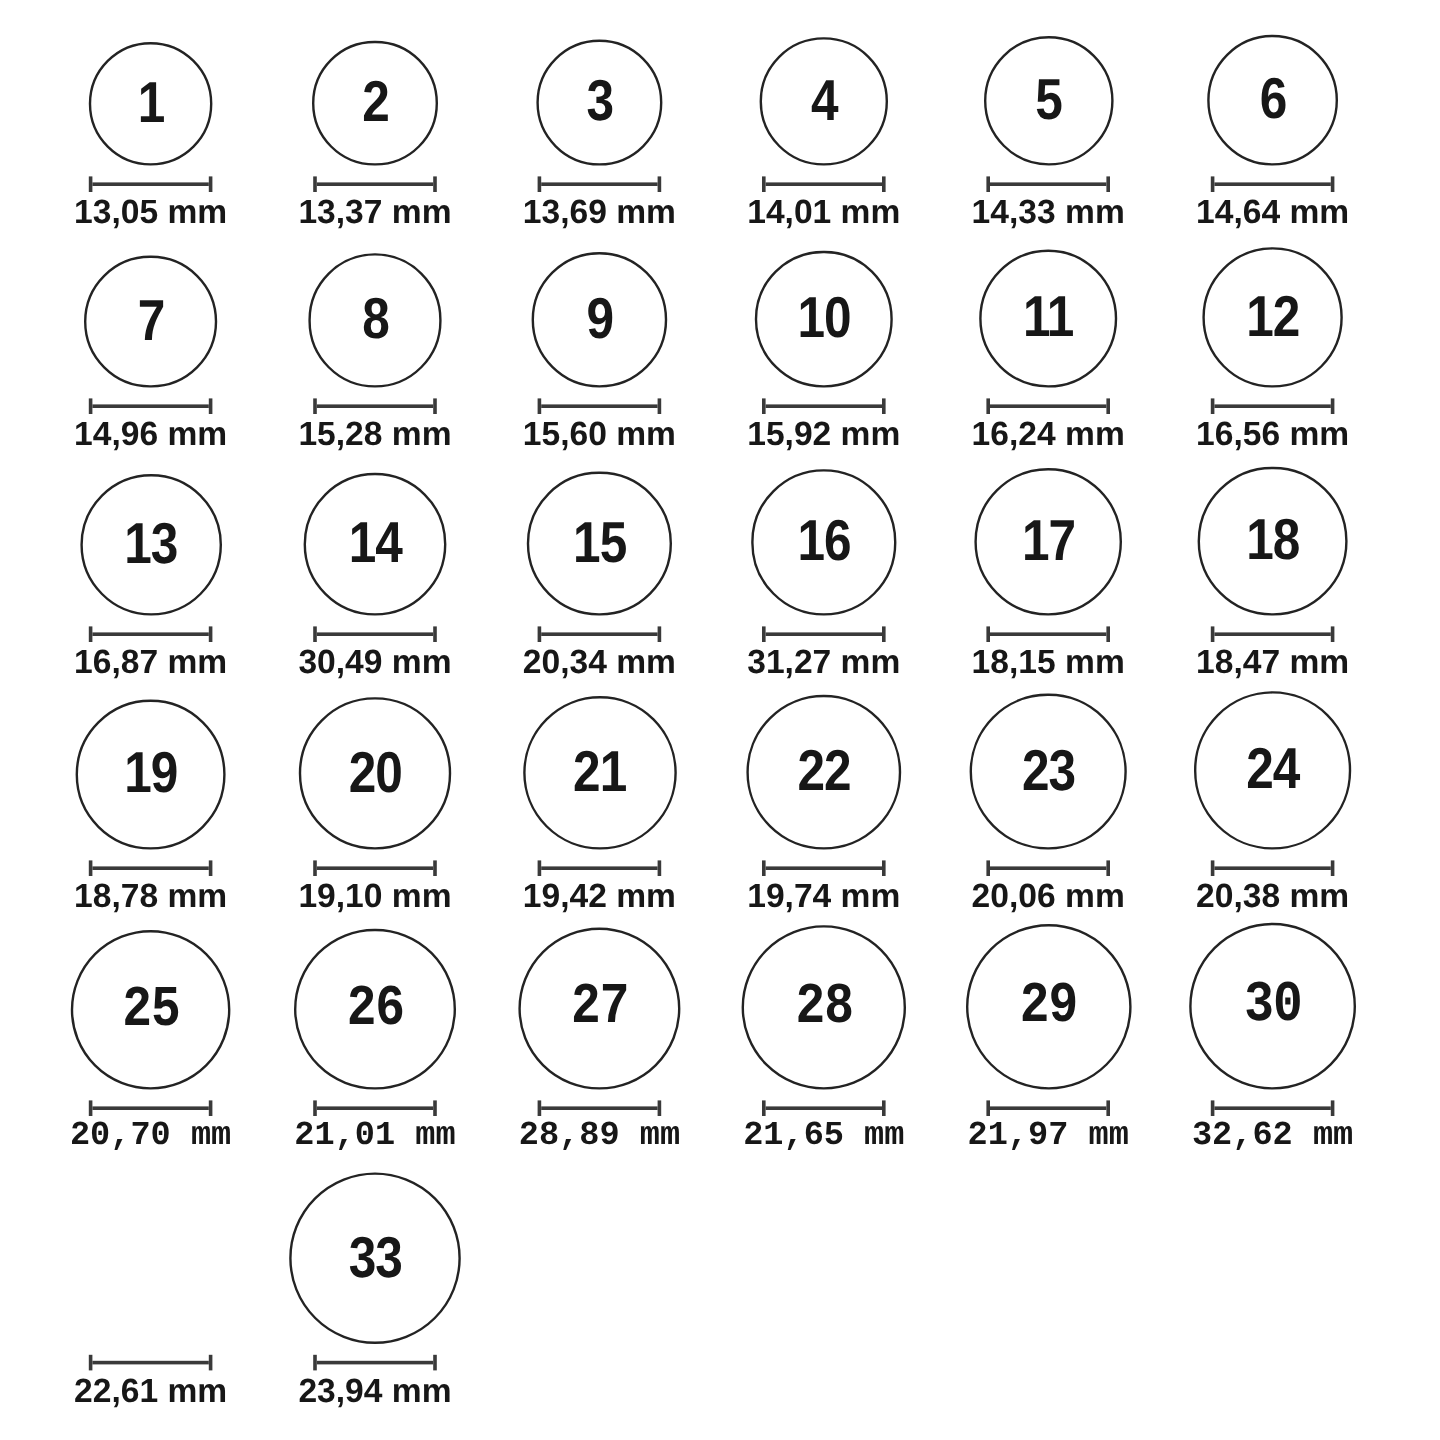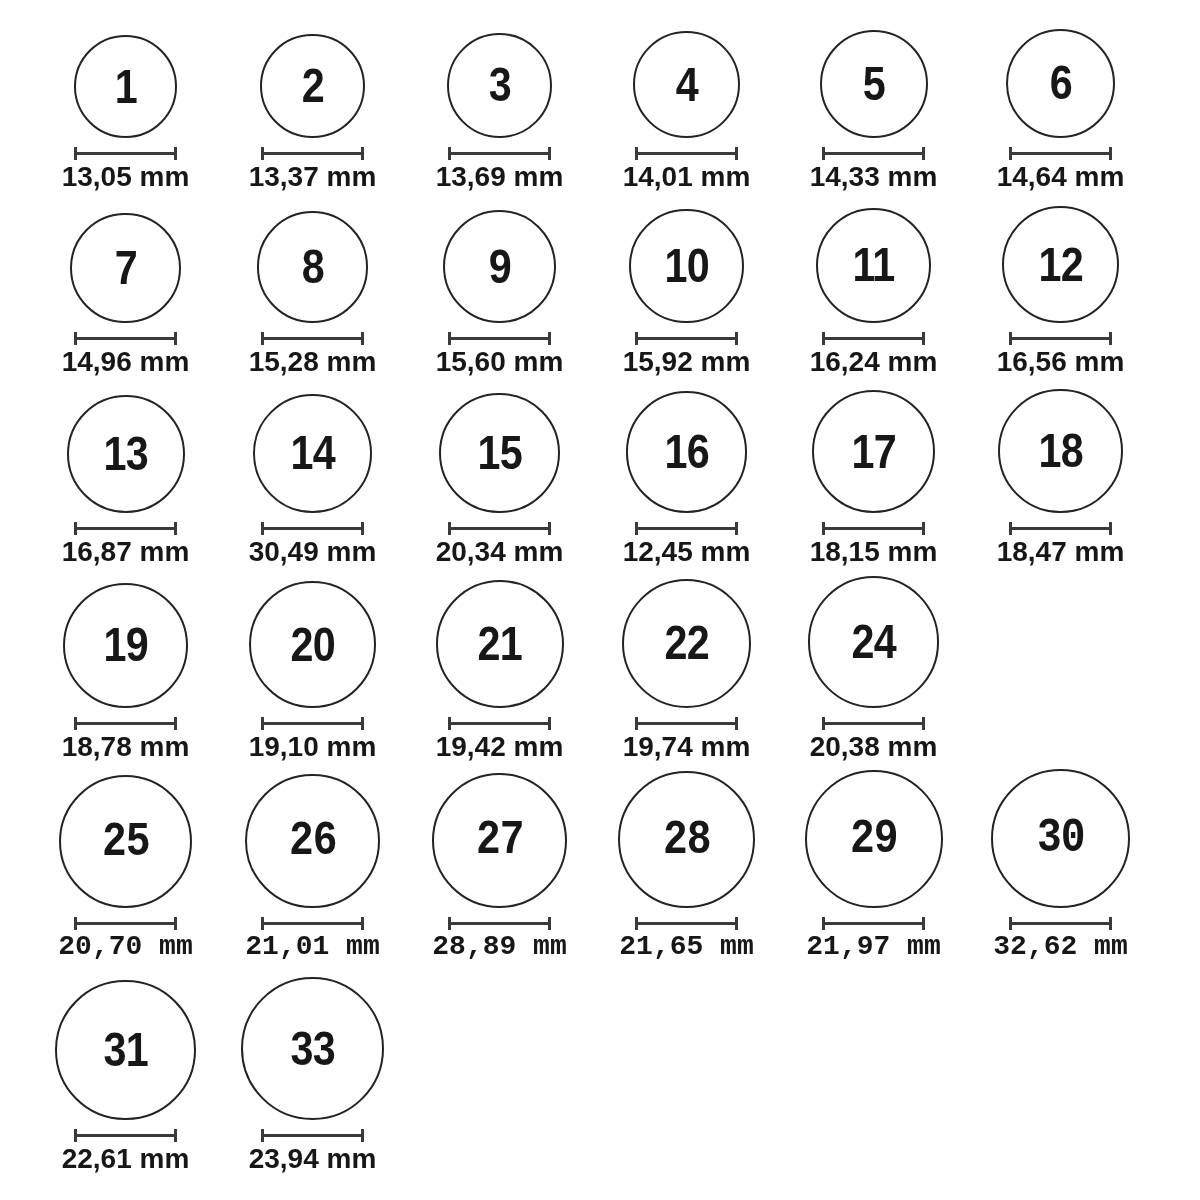--- a/index.html
+++ b/index.html
@@ -242,21 +242,21 @@
       </div>
       <div class="cell">
         <div class="circle" style="width: 121.8px; height: 121.8px;">
           <span class="num">16</span>
         </div>
         <div class="measure">
           <span class="tick left"></span>
           <span class="bar"></span>
           <span class="tick right"></span>
         </div>
-        <div class="label">12,45 mm</div>
+        <div class="label">31,27 mm</div>
       </div>
       <div class="cell">
         <div class="circle" style="width: 123px; height: 123px;">
           <span class="num">17</span>
         </div>
         <div class="measure">
           <span class="tick left"></span>
           <span class="bar"></span>
           <span class="tick right"></span>
         </div>
@@ -313,20 +313,31 @@
           <span class="num">22</span>
         </div>
         <div class="measure">
           <span class="tick left"></span>
           <span class="bar"></span>
           <span class="tick right"></span>
         </div>
         <div class="label">19,74 mm</div>
       </div>
       <div class="cell">
+        <div class="circle" style="width: 130.5px; height: 130.5px;">
+          <span class="num">23</span>
+        </div>
+        <div class="measure">
+          <span class="tick left"></span>
+          <span class="bar"></span>
+          <span class="tick right"></span>
+        </div>
+        <div class="label">20,06 mm</div>
+      </div>
+      <div class="cell">
         <div class="circle" style="width: 131.8px; height: 131.8px;">
           <span class="num">24</span>
         </div>
         <div class="measure">
           <span class="tick left"></span>
           <span class="bar"></span>
           <span class="tick right"></span>
         </div>
         <div class="label">20,38 mm</div>
       </div>
@@ -394,23 +405,20 @@
         <div class="measure">
           <span class="tick left"></span>
           <span class="bar"></span>
           <span class="tick right"></span>
         </div>
         <div class="label">32,62 mm</div>
       </div>
     </div>
     <div class="row">
       <div class="cell">
-        <div class="circle" style="width: 140.5px; height: 140.5px;">
-          <span class="num">31</span>
-        </div>
         <div class="measure">
           <span class="tick left"></span>
           <span class="bar"></span>
           <span class="tick right"></span>
         </div>
         <div class="label">22,61 mm</div>
       </div>
       <div class="cell">
         <div class="circle" style="width: 143px; height: 143px;">
           <span class="num">33</span>

